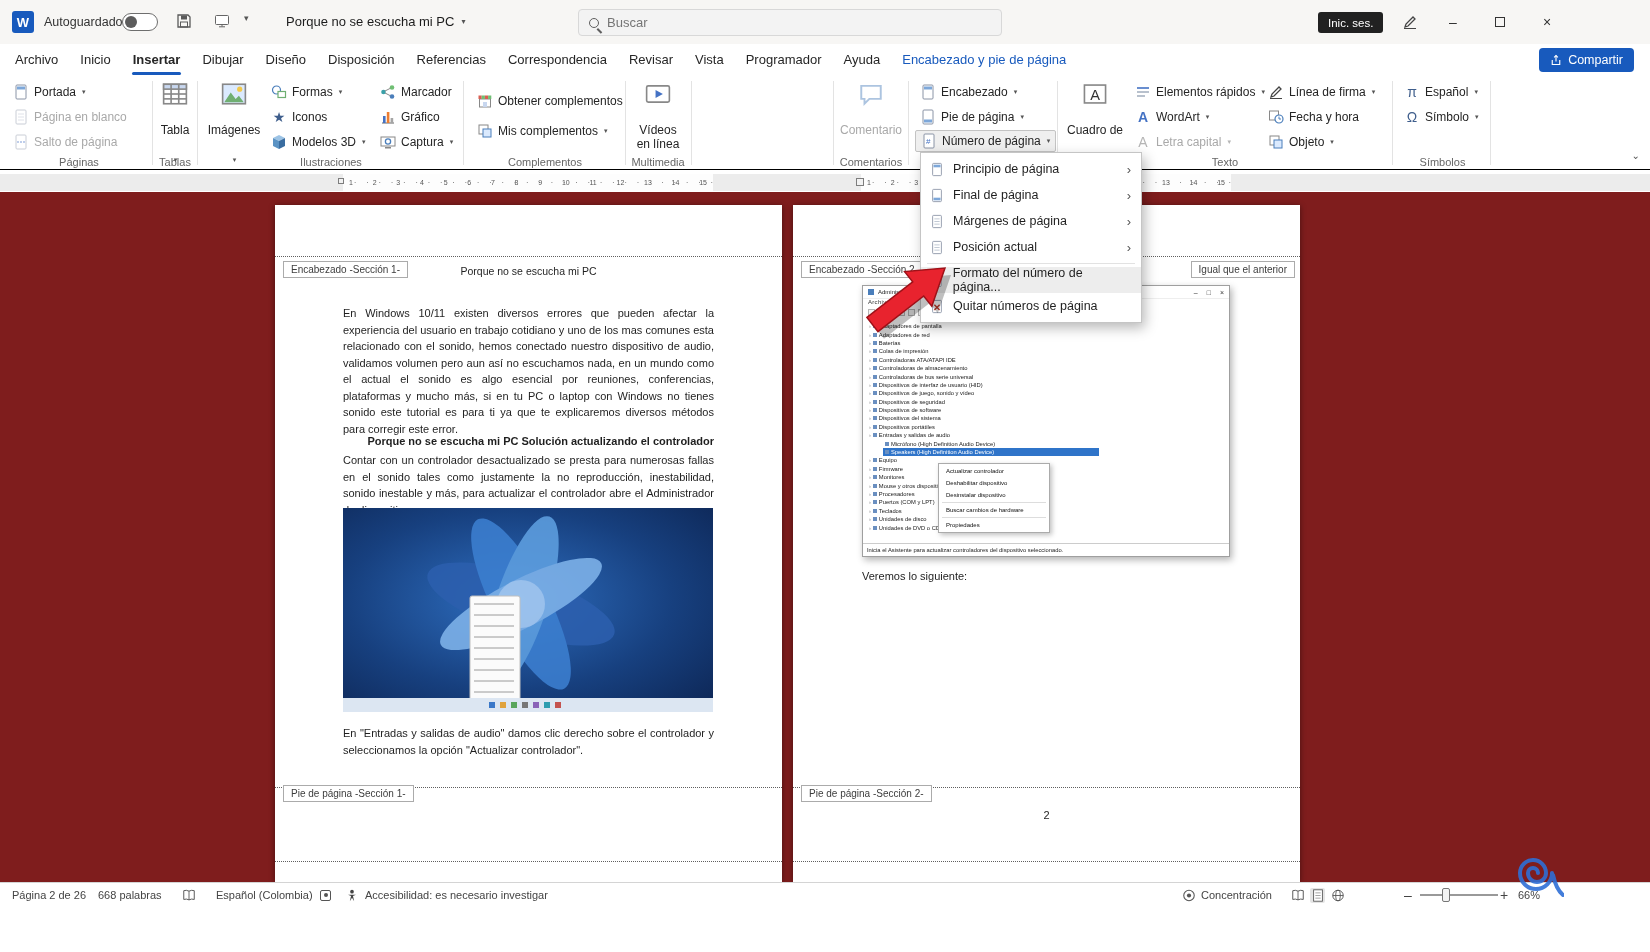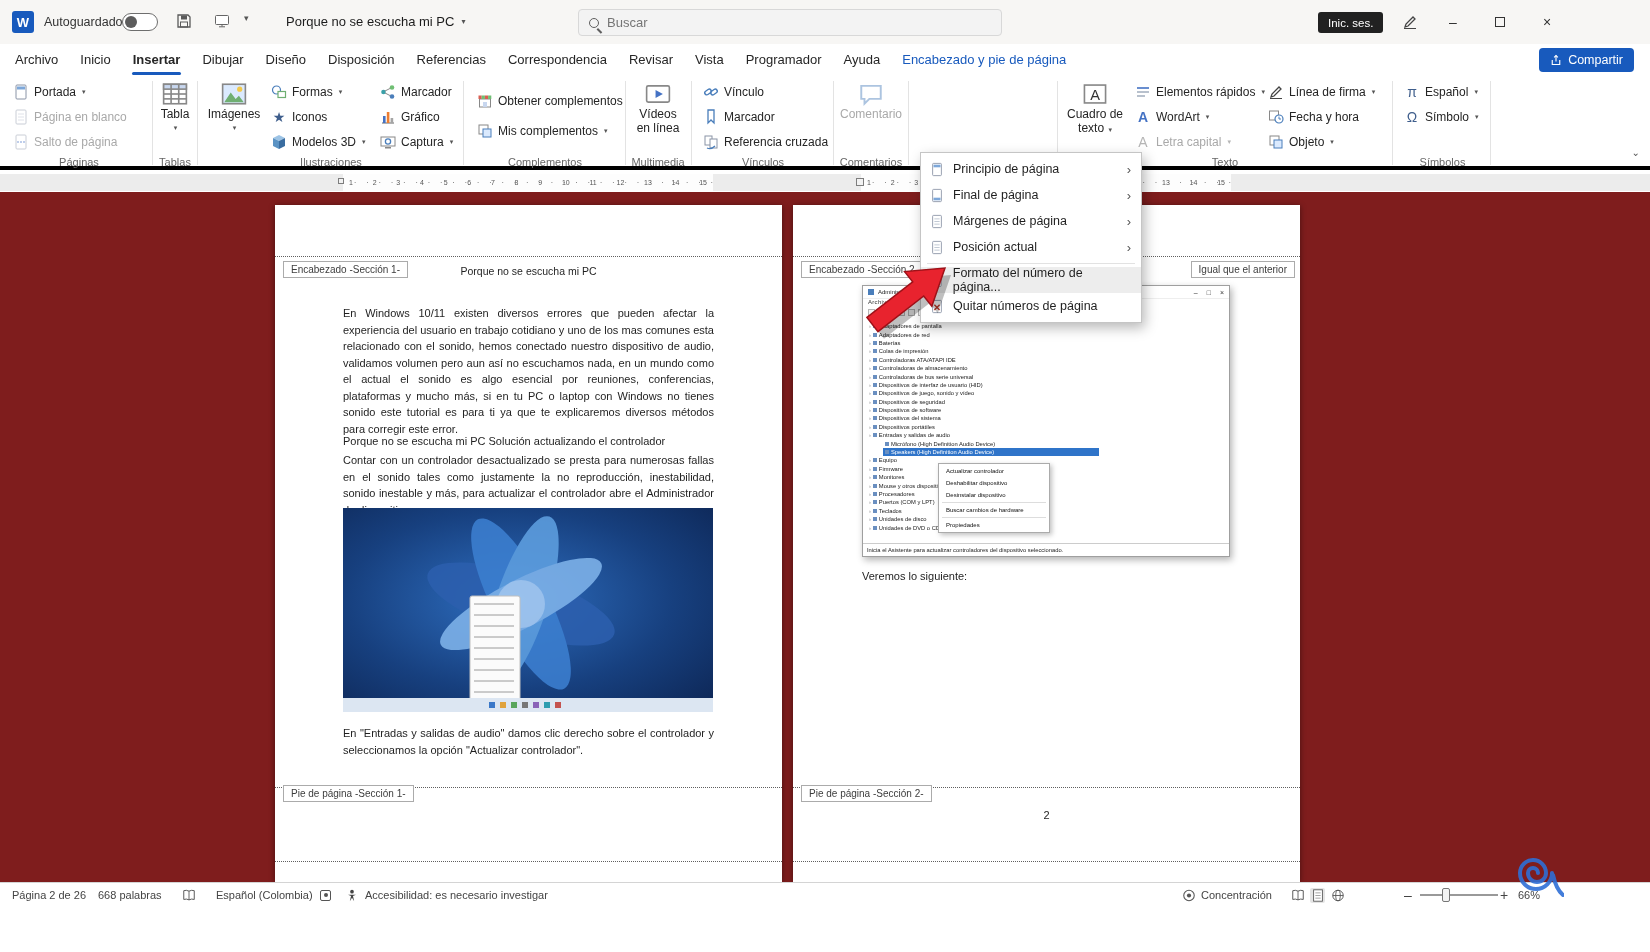--- a/index.html
+++ b/index.html
@@ -23,51 +23,51 @@
 .winbtn{position:absolute;top:10px;width:30px;height:24px;display:flex;align-items:center;justify-content:center;color:#333;font-size:14px}
 .maxbox{width:10px;height:10px;border:1px solid #333}
 
 .tabbar{position:absolute;left:0;top:44px;width:1650px;height:32px;background:#fff;display:flex;align-items:center;padding-left:4px}
 .tab{padding:0 11px;font-size:13px;color:#262626;line-height:32px;position:relative;white-space:nowrap}
 .tab.sel{font-weight:600}
 .tab.sel::after{content:"";position:absolute;left:10px;right:10px;bottom:1px;height:3px;background:#185abd;border-radius:2px}
 .tab.ctx{color:#185abd}
 .sharebtn{position:absolute;right:16px;top:4px;height:24px;background:#185abd;color:#fff;font-size:12.5px;border-radius:4px;display:flex;align-items:center;gap:6px;padding:0 11px}
 
-.ribbon{position:absolute;left:0;top:76px;width:1650px;height:94px;background:#fff;border-bottom:4px solid #000000}
+.ribbon{position:absolute;left:0;top:76px;width:1650px;height:94px;background:#fff;border-bottom:1px solid #000000}
 .grp{position:absolute;top:0;height:94px}
 .grp-label{position:absolute;bottom:2px;left:0;right:0;text-align:center;font-size:11px;color:#666;white-space:nowrap}
 .vsep{position:absolute;top:5px;height:84px;width:1px;background:#e3e3e3}
 .rbtn{position:absolute;display:flex;align-items:center;gap:5px;height:22px;padding:0 5px;font-size:12px;color:#252525;white-space:nowrap}
 .rbtn.dis{color:#a9a9a9}
 .rbtn.dis svg{opacity:.45}
 .rbtn.active{background:#efefef;border:1px solid #c3c3c3;border-radius:2px}
 .chev{font-size:7px;color:#555;margin-left:1px}
 .dis .chev{color:#b5b5b5}
-.bigbtn{position:absolute;top:5px;display:flex;flex-direction:column;align-items:center;gap:0;font-size:12px;color:#252525;text-align:center;line-height:14px}
+.bigbtn{position:absolute;top:5px;display:flex;flex-direction:column;align-items:center;gap:16px;font-size:12px;color:#252525;text-align:center;line-height:14px}
 .bigbtn.dis{color:#a9a9a9}
 .glyph{font-size:14px;color:#3f5e8c;width:16px;text-align:center;line-height:16px}
 .collapse{position:absolute;right:10px;bottom:8px;font-size:10px;color:#555}
 
 .hruler{position:absolute;left:0;top:174px;width:1650px;height:17px;background:#ececec}
 .rzone{position:absolute;top:0;height:17px;background:#fdfdfd;background-image:radial-gradient(circle,#8a8a8a 0.7px,transparent 0.9px);background-size:12.3px 100%;background-position:6px center}
 .rnums{position:absolute;top:0;height:17px;display:flex;justify-content:space-between;align-items:center;padding:0 6px}
 .rnums span{font-size:7px;color:#555}
 .tabsel{position:absolute;left:2px;top:174px;width:15px;height:17px;background:#f7f7f7;border:1px solid #c6c6c6;font-size:9px;color:#444;display:flex;align-items:center;justify-content:center}
 .vruler{position:absolute;left:0;top:192px;width:14px;height:690px;background:#ececec}
 .vzone{position:absolute;left:0;width:14px;background:#fdfdfd}
 .marker{position:absolute;width:8px;height:8px;background:#f2f2f2;border:1px solid #7d7d7d}
 
 .docarea{position:absolute;left:0;top:192px;width:1650px;height:690px;background:#7f1d1d}
 .page{position:absolute;top:13px;width:507px;height:677px;background:#fff;box-shadow:0 1px 6px rgba(0,0,0,.45)}
 .dotline{position:absolute;left:0;right:0;border-top:1px dotted #5f5f5f}
 .tag{position:absolute;background:#fff;border:1px solid #ababab;font-size:10px;color:#3d3d3d;padding:2px 7px;white-space:nowrap}
 .bodytxt{position:absolute;left:68px;width:371px;font-size:11px;line-height:16.5px;color:#1f1f1f;text-align:justify}
 .headtxt{position:absolute;left:68px;width:371px;text-align:center;font-size:10.5px;color:#1f1f1f}
-.bheads{font-weight:normal;white-space:nowrap;text-align:left}
+.bheads{font-weight:bold;white-space:nowrap;text-align:right}
 .pgnum{position:absolute;left:0;right:0;text-align:center;font-size:11px;color:#1f1f1f}
 
 .dm{position:absolute;left:69px;top:80px;width:368px;height:272px;background:#fff;border:1px solid #9f9f9f;box-shadow:2px 3px 7px rgba(0,0,0,.3);font-size:6px;color:#222}
 .dmtitle{position:absolute;left:0;top:0;right:0;height:13px;display:flex;align-items:center;padding:0 5px;gap:4px;border-bottom:1px solid #eee}
 .dmctl{margin-left:auto;display:flex;gap:9px;font-size:7px;color:#333}
 .dmmenu{position:absolute;left:5px;top:13px;font-size:6px;color:#333;letter-spacing:.3px;white-space:pre}
 .dmtools{position:absolute;left:5px;top:23px;display:flex;gap:3px}
 .dmtools i{width:7px;height:7px;border:1px solid #b5b5b5;background:#f2f2f2}
 .dmtree{position:absolute;left:6px;top:36px;width:230px}
 .dmrow{height:8.4px;display:flex;align-items:center;gap:2px;font-size:5.8px;color:#1a1a1a;white-space:nowrap}
@@ -426,54 +426,56 @@
       <div class="bigbtn" style="left:4px;width:54px">
         <svg class="i26">
             <use href="#vid"></use>
           </svg>
         <span>Vídeos en línea</span>
       </div>
       <div class="grp-label">Multimedia</div>
     </div>
     <div class="vsep" style="left:691px"></div>
 
-    <div class="grp" style="left:694px;width:138px">
-      <div class="rbtn" style="left:4px;top:5px">
-        <svg class="i16">
-            <use href="#chain"></use>
-          </svg>
-        <span>Vínculo</span>
-      </div>
-      <div class="rbtn" style="left:4px;top:30px">
-        <svg class="i16">
-            <use href="#bmk"></use>
-          </svg>
-        <span>Marcador</span>
-      </div>
-      <div class="rbtn" style="left:4px;top:55px">
-        <svg class="i16">
-            <use href="#xref"></use>
-          </svg>
-        <span>Referencia cruzada</span>
-      </div>
-      <div class="grp-label">Vínculos</div>
-    </div>
     <div class="vsep" style="left:833px"></div>
 
     <div class="grp" style="left:836px;width:70px">
       <div class="bigbtn dis" style="left:2px;width:66px">
         <svg class="i26" style="opacity:.45">
             <use href="#cmt"></use>
           </svg>
         <span>Comentario</span>
       </div>
       <div class="grp-label">Comentarios</div>
     </div>
     <div class="vsep" style="left:908px"></div>
 
+    <div class="grp" style="left:911px;width:146px">
+      <div class="rbtn" style="left:4px;top:5px">
+        <svg class="i16">
+            <use href="#pg-top"></use>
+          </svg>
+        <span>Encabezado</span>
+          <span class="chev">▾</span>
+      </div>
+      <div class="rbtn" style="left:4px;top:30px">
+        <svg class="i16">
+            <use href="#pg-bot"></use>
+          </svg>
+        <span>Pie de página</span>
+          <span class="chev">▾</span>
+      </div>
+      <div class="rbtn active" style="left:4px;top:54px">
+        <svg class="i16">
+            <use href="#pg-num"></use>
+          </svg>
+        <span>Número de página</span>
+          <span class="chev">▾</span>
+      </div>
+    </div>
     <div class="vsep" style="left:1057px"></div>
 
     <div class="grp" style="left:1060px;width:330px">
       <div class="bigbtn" style="left:6px;width:58px">
         <svg class="i26">
             <use href="#tbox"></use>
           </svg>
         <span>Cuadro de</span>
         <span><span>texto</span> <span class="chev">▾</span></span>
       </div>

